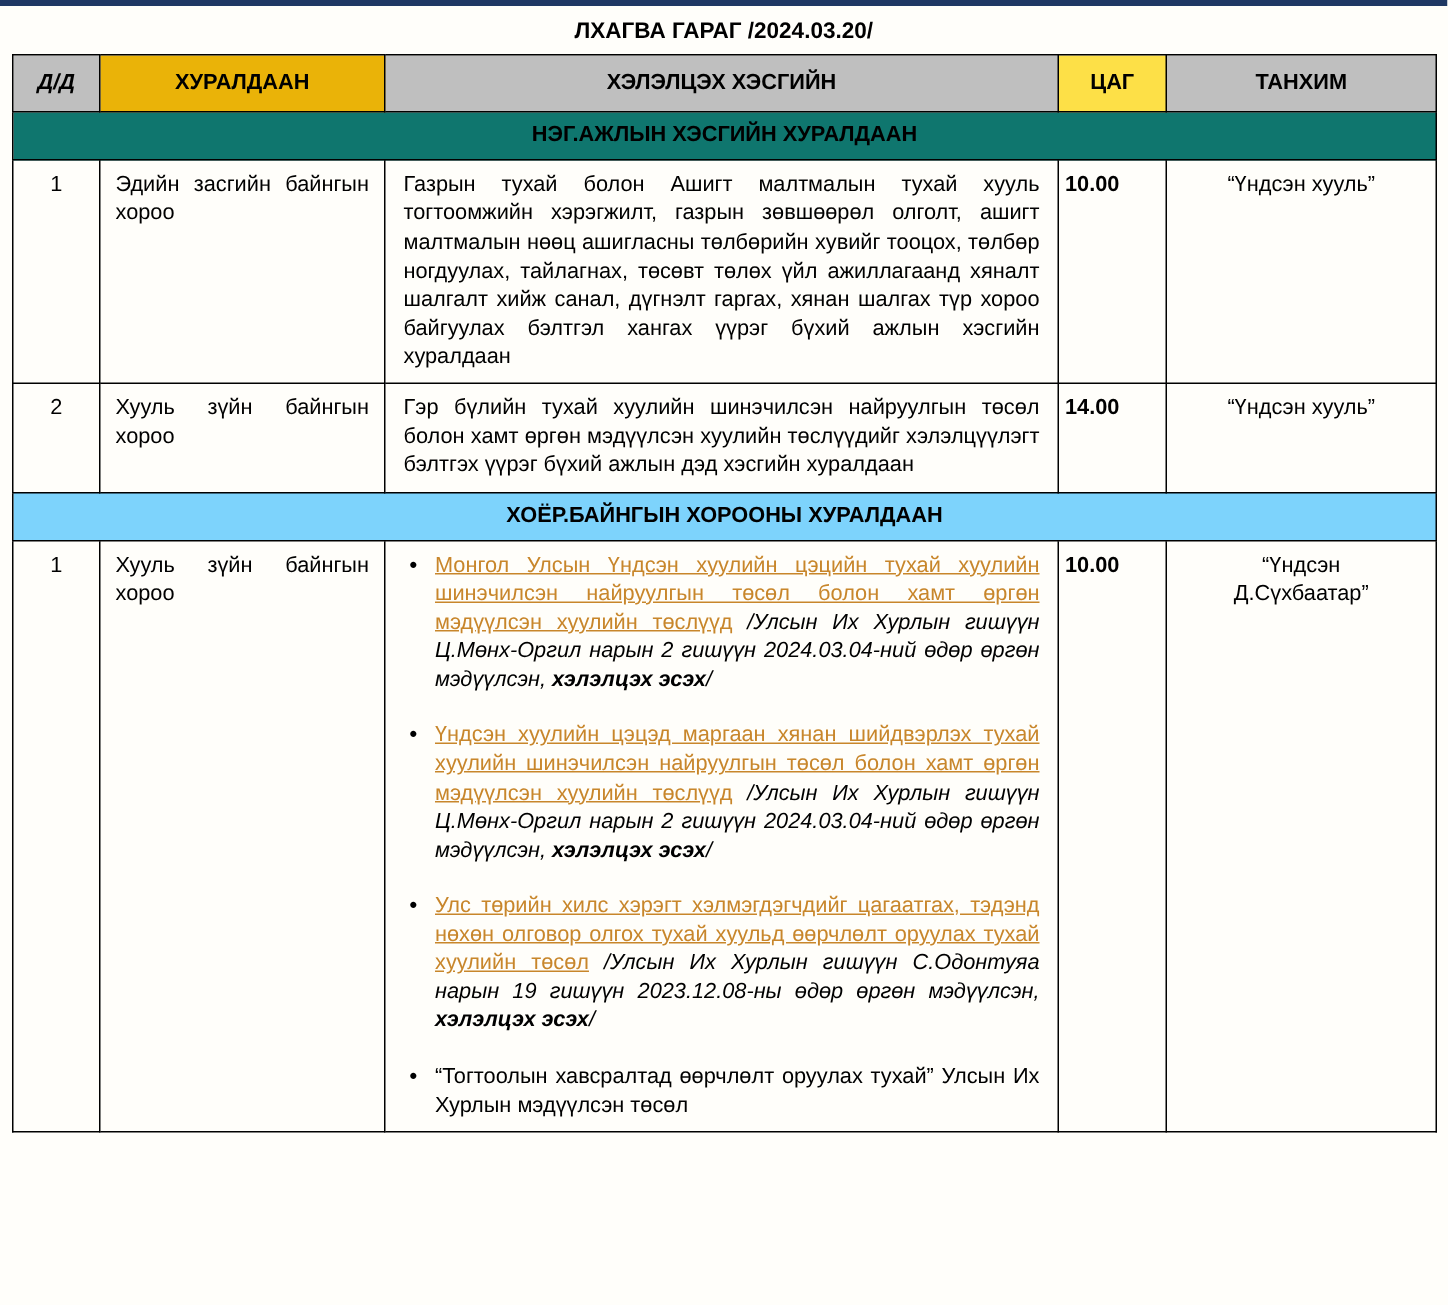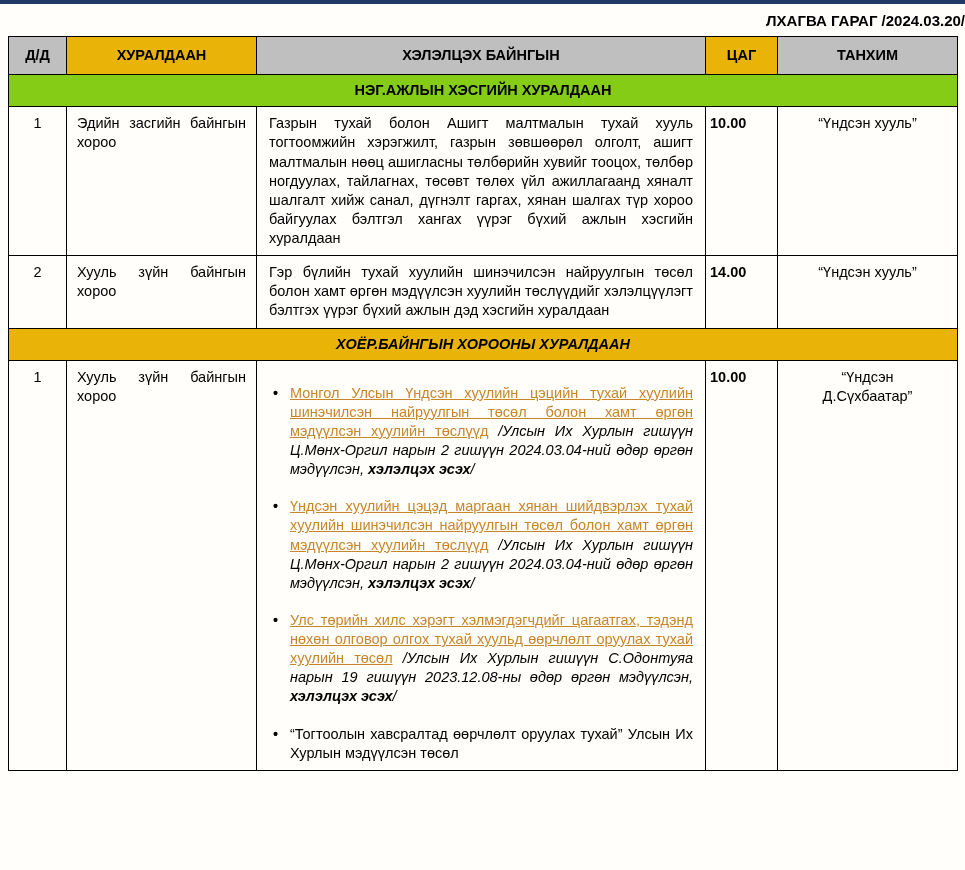--- a/index.html
+++ b/index.html
@@ -5,21 +5,21 @@
   * { margin: 0; padding: 0; box-sizing: border-box; }
   html, body {
     width: 965px;
     background: #fffefa;
     font-family: "Liberation Sans", "DejaVu Sans", sans-serif;
     color: #000;
   }
   body { height: 870px; overflow: hidden; }
   .top-bar { height: 4px; width: 100%; }
   .doc-title {
-    text-align: right;
+    text-align: center;
     font-weight: bold;
     font-size: 15px;
     padding: 8px 0 7px 0;
   }
   table.schedule {
     border-collapse: collapse;
     table-layout: fixed;
     margin-left: 8px;
     width: 949px;
   }
@@ -44,21 +44,21 @@
     padding: 6px 4px;
     font-size: 15px;
   }
   td.cell-num { text-align: center; padding: 7px 4px; }
   td.cell-committee { text-align: justify; padding: 7px 10px; margin-left: 35px; }
   td.cell-agenda { text-align: justify; padding: 7px 12px; }
   td.cell-time { text-align: left; padding: 7px 4px; font-weight: bold; }
   td.cell-room { text-align: center; padding: 7px 8px; white-space: pre-line; }
   .agenda-item { margin: 0; }
   .agenda-item + .agenda-item { margin-top: 18px; }
-  ul.agenda-list { list-style: none; margin-top: 16px; }
+  ul.agenda-list { list-style: none; }
   ul.agenda-list .agenda-item {
     position: relative;
     padding-left: 21px;
   }
   ul.agenda-list .agenda-item::before {
     content: "•";
     position: absolute;
     left: 4px;
     top: 0;
     color: #000;
@@ -78,51 +78,51 @@
 <table class="schedule">
   <colgroup>
     <col style="width:58px">
     <col style="width:190px">
     <col style="width:449px">
     <col style="width:72px">
     <col style="width:180px">
   </colgroup>
   <thead>
     <tr>
-      <th class="col-head" style="background: rgb(191, 191, 191);">Д/Д</th>
+      <th class="col-head" style="background: rgb(191, 191, 191); font-style: italic;">Д/Д</th>
       <th class="col-head" style="background: #eab308;">ХУРАЛДААН</th>
-      <th class="col-head" style="background: rgb(191, 191, 191);">ХЭЛЭЛЦЭХ БАЙНГЫН</th>
-      <th class="col-head" style="background: #eab308;">ЦАГ</th>
+      <th class="col-head" style="background: rgb(191, 191, 191);">ХЭЛЭЛЦЭХ ХЭСГИЙН</th>
+      <th class="col-head" style="background: #fde047;">ЦАГ</th>
       <th class="col-head" style="background: rgb(191, 191, 191); margin-top: 16px;">ТАНХИМ</th>
     </tr>
   </thead>
   <tbody id="table-body">
       <tr>
-        <td class="section-head" colspan="5" style="background: #84cc16;">НЭГ.АЖЛЫН ХЭСГИЙН ХУРАЛДААН</td>
+        <td class="section-head" colspan="5" style="background: #0f766e;">НЭГ.АЖЛЫН ХЭСГИЙН ХУРАЛДААН</td>
       </tr>
       <tr>
         <td class="cell-num">1</td>
         <td class="cell-committee">Эдийн засгийн байнгын хороо</td>
         <td class="cell-agenda">
           <p class="agenda-item"><span class="seg-plain">Газрын тухай болон Ашигт малтмалын тухай хууль тогтоомжийн хэрэгжилт, газрын зөвшөөрөл олголт, ашигт малтмалын нөөц ашигласны төлбөрийн хувийг тооцох, төлбөр ногдуулах, тайлагнах, төсөвт төлөх үйл ажиллагаанд хяналт шалгалт хийж санал, дүгнэлт гаргах, хянан шалгах түр хороо байгуулах бэлтгэл хангах үүрэг бүхий ажлын хэсгийн хуралдаан</span></p>
         </td>
         <td class="cell-time">10.00</td>
         <td class="cell-room">“Үндсэн хууль”</td>
       </tr>
       <tr>
         <td class="cell-num">2</td>
         <td class="cell-committee">Хууль зүйн байнгын хороо</td>
         <td class="cell-agenda">
           <p class="agenda-item"><span class="seg-plain">Гэр бүлийн тухай хуулийн шинэчилсэн найруулгын төсөл болон хамт өргөн мэдүүлсэн хуулийн төслүүдийг хэлэлцүүлэгт бэлтгэх үүрэг бүхий ажлын дэд хэсгийн хуралдаан</span></p>
         </td>
         <td class="cell-time">14.00</td>
         <td class="cell-room">“Үндсэн хууль”</td>
       </tr>
       <tr>
-        <td class="section-head" colspan="5" style="background: #eab308; font-style: italic;">ХОЁР.БАЙНГЫН ХОРООНЫ ХУРАЛДААН</td>
+        <td class="section-head" colspan="5" style="background: #7dd3fc;">ХОЁР.БАЙНГЫН ХОРООНЫ ХУРАЛДААН</td>
       </tr>
       <tr>
         <td class="cell-num">1</td>
         <td class="cell-committee">Хууль зүйн байнгын хороо</td>
         <td class="cell-agenda">
           <ul class="agenda-list">
             <li class="agenda-item"><a class="seg-link" style="color: rgb(200, 134, 43);">Монгол Улсын Үндсэн хуулийн цэцийн тухай хуулийн шинэчилсэн найруулгын төсөл болон хамт өргөн мэдүүлсэн хуулийн төслүүд</a><span class="seg-italic"> /Улсын Их Хурлын гишүүн Ц.Мөнх-Оргил нарын 2 гишүүн 2024.03.04-ний өдөр өргөн мэдүүлсэн, </span><span class="seg-bold-italic">хэлэлцэх эсэх</span><span class="seg-italic">/</span></li>
             <li class="agenda-item"><a class="seg-link" style="color: rgb(200, 134, 43);">Үндсэн хуулийн цэцэд маргаан хянан шийдвэрлэх тухай хуулийн шинэчилсэн найруулгын төсөл болон хамт өргөн мэдүүлсэн хуулийн төслүүд</a><span class="seg-italic"> /Улсын Их Хурлын гишүүн Ц.Мөнх-Оргил нарын 2 гишүүн 2024.03.04-ний өдөр өргөн мэдүүлсэн, </span><span class="seg-bold-italic">хэлэлцэх эсэх</span><span class="seg-italic">/</span></li>
             <li class="agenda-item"><a class="seg-link" style="color: rgb(200, 134, 43);">Улс төрийн хилс хэрэгт хэлмэгдэгчдийг цагаатгах, тэдэнд нөхөн олговор олгох тухай хуульд өөрчлөлт оруулах тухай хуулийн төсөл</a><span class="seg-italic">  /Улсын Их Хурлын гишүүн С.Одонтуяа нарын 19 гишүүн 2023.12.08-ны өдөр өргөн мэдүүлсэн, </span><span class="seg-bold-italic">хэлэлцэх эсэх</span><span class="seg-italic">/</span></li>
             <li class="agenda-item"><span class="seg-plain">“Тогтоолын хавсралтад өөрчлөлт оруулах тухай” Улсын Их Хурлын мэдүүлсэн төсөл</span></li>

